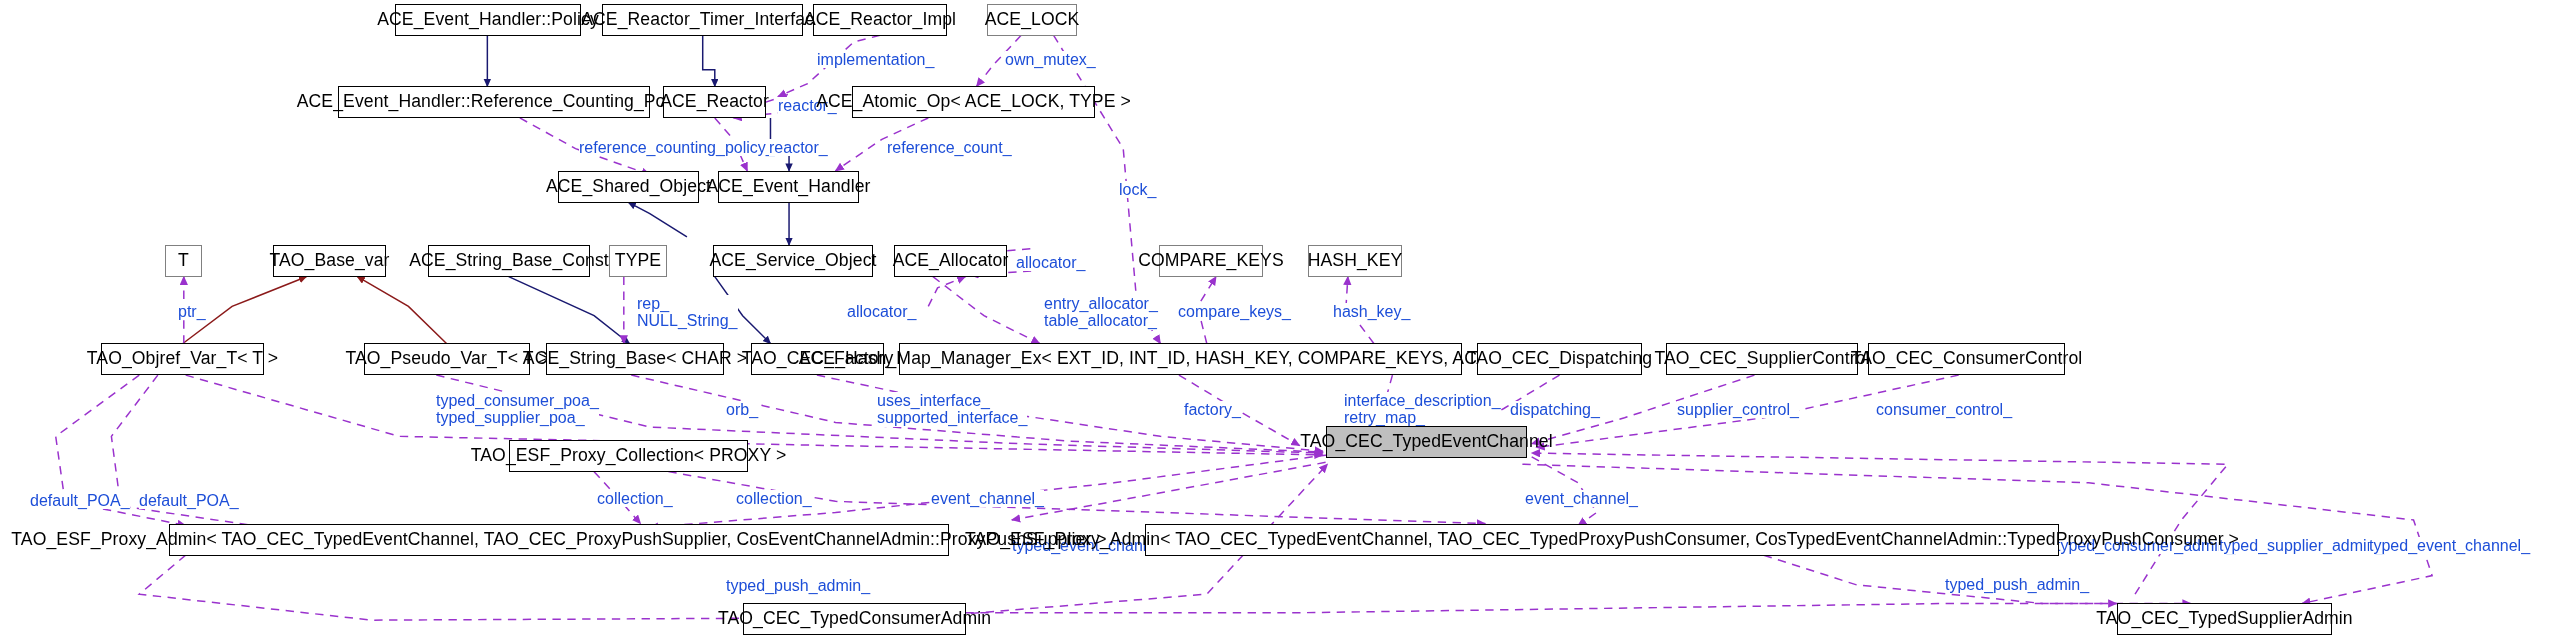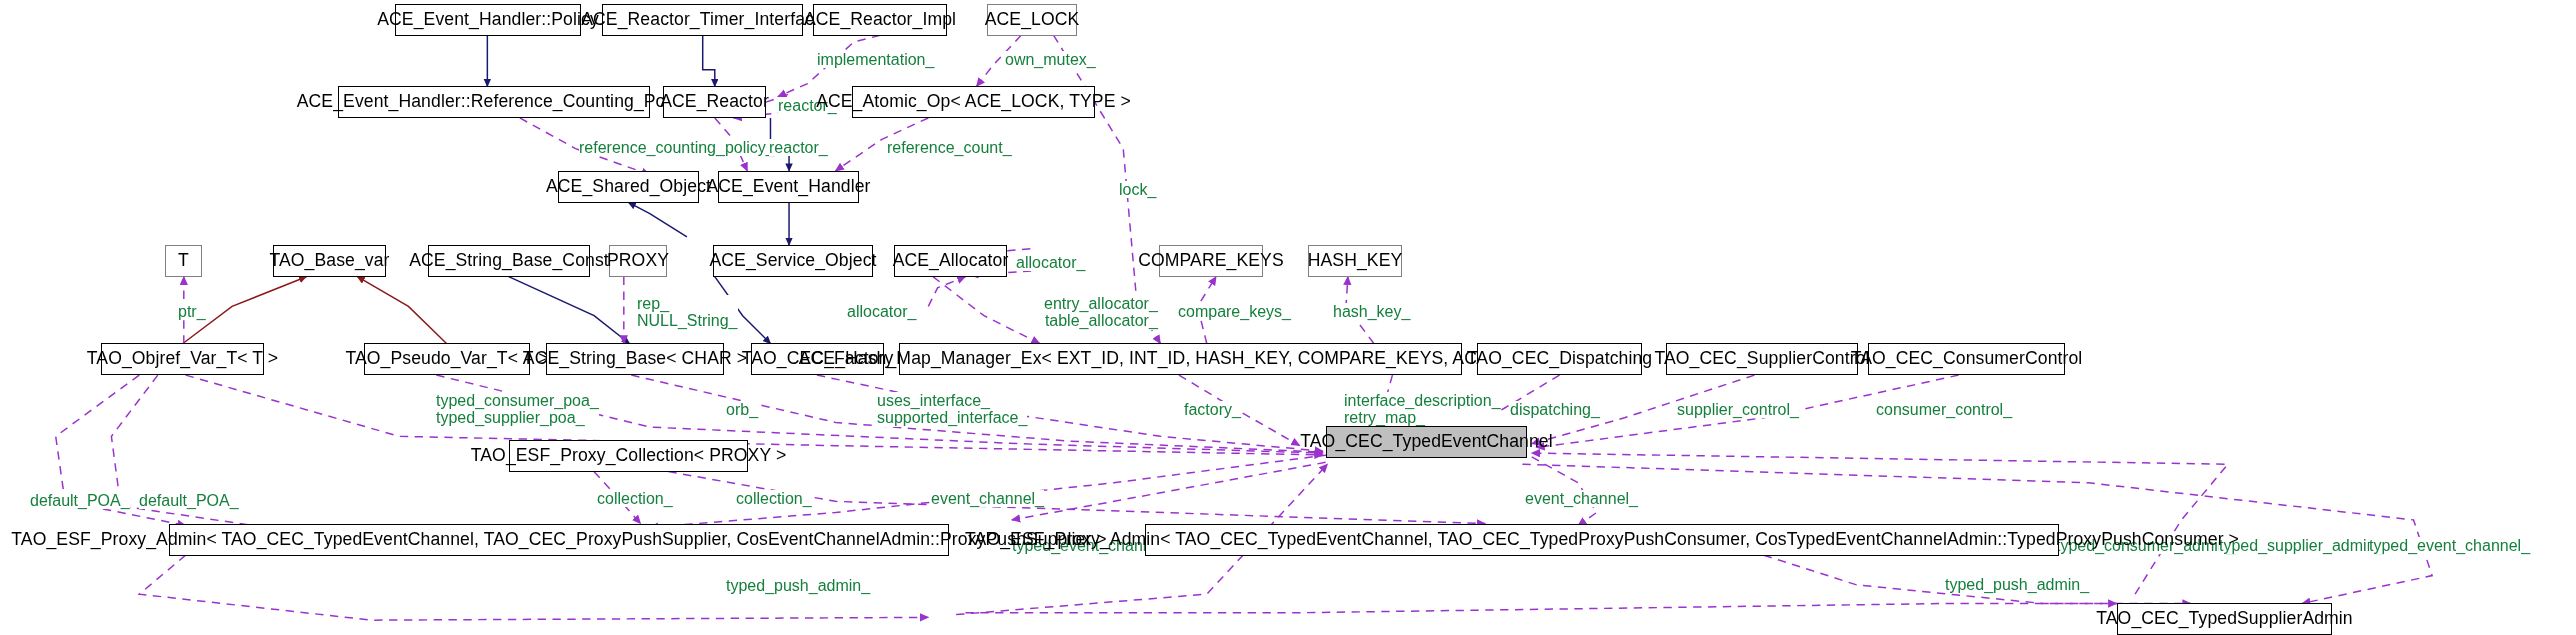--- a/index.html
+++ b/index.html
@@ -36,21 +36,21 @@
     letter-spacing: 0.1px;
     z-index: 5;
   }
   .node.solid   { border: 1.4px solid #000000; }
   .node.faint   { border: 1.4px solid #808080; }
   .node.current { border: 1.4px solid #000000; background: #bfbfbf; }
   .edge-label {
     position: absolute;
     font-size: 16px;
     line-height: 1.08;
-    color: #15803d;
+    color: #1d4ed8;
     white-space: pre;
     background: #ffffff;
     z-index: 4;
   }
 </style>
 </head>
 <body>
 
 <div id="diagram">
 
@@ -127,51 +127,52 @@
     <div class="node solid" style="left: 813px; top: 3.7px; width: 134px; height: 32px;">ACE_Reactor_Impl</div>
     <div class="node faint" style="left: 987px; top: 3.7px; width: 90px; height: 32px;">ACE_LOCK</div>
     <div class="node solid" style="left: 338px; top: 86px; width: 312px; height: 32px;">ACE_Event_Handler::Reference_Counting_Policy</div>
     <div class="node solid" style="left: 663px; top: 86px; width: 103px; height: 32px;">ACE_Reactor</div>
     <div class="node solid" style="left: 852px; top: 86px; width: 243px; height: 32px;">ACE_Atomic_Op&lt; ACE_LOCK, TYPE &gt;</div>
     <div class="node solid" style="left: 558px; top: 171px; width: 141px; height: 32px;">ACE_Shared_Object</div>
     <div class="node solid" style="left: 718px; top: 171px; width: 141px; height: 32px;">ACE_Event_Handler</div>
     <div class="node faint" style="left: 165px; top: 245px; width: 37px; height: 32px;">T</div>
     <div class="node solid" style="left: 273px; top: 245px; width: 113px; height: 32px;">TAO_Base_var</div>
     <div class="node solid" style="left: 428px; top: 245px; width: 162px; height: 32px;">ACE_String_Base_Const</div>
-    <div class="node faint" style="left: 609px; top: 245px; width: 58px; height: 32px;">PROXY</div>
+    <div class="node faint" style="left: 609px; top: 245px; width: 58px; height: 32px;">TYPE</div>
     <div class="node solid" style="left: 713px; top: 245px; width: 160px; height: 32px;">ACE_Service_Object</div>
     <div class="node solid" style="left: 894px; top: 245px; width: 113px; height: 32px;">ACE_Allocator</div>
     <div class="node faint" style="left: 1159px; top: 245px; width: 104px; height: 32px;">COMPARE_KEYS</div>
     <div class="node faint" style="left: 1308px; top: 245px; width: 94px; height: 32px;">HASH_KEY</div>
     <div class="node solid" style="left: 101px; top: 343px; width: 163px; height: 32px;">TAO_Objref_Var_T&lt; T &gt;</div>
     <div class="node solid" style="left: 364px; top: 343px; width: 166px; height: 32px;">TAO_Pseudo_Var_T&lt; T &gt;</div>
     <div class="node solid" style="left: 546px; top: 343px; width: 178px; height: 32px;">ACE_String_Base&lt; CHAR &gt;</div>
     <div class="node solid" style="left: 751px; top: 343px; width: 133px; height: 32px;">TAO_CEC_Factory</div>
     <div class="node solid" style="left: 899px; top: 343px; width: 563px; height: 32px;">ACE_Hash_Map_Manager_Ex&lt; EXT_ID, INT_ID, HASH_KEY, COMPARE_KEYS, ACE_LOCK &gt;</div>
     <div class="node solid" style="left: 1477px; top: 343px; width: 165px; height: 32px;">TAO_CEC_Dispatching</div>
     <div class="node solid" style="left: 1666px; top: 343px; width: 192px; height: 32px;">TAO_CEC_SupplierControl</div>
     <div class="node solid" style="left: 1868px; top: 343px; width: 197px; height: 32px;">TAO_CEC_ConsumerControl</div>
     <div class="node solid" style="left: 509px; top: 440px; width: 239px; height: 32px;">TAO_ESF_Proxy_Collection&lt; PROXY &gt;</div>
     <div class="node current" style="left: 1326px; top: 426px; width: 201px; height: 32px;">TAO_CEC_TypedEventChannel</div>
     <div class="node solid" style="left: 169px; top: 524px; width: 780px; height: 32px;">TAO_ESF_Proxy_Admin&lt; TAO_CEC_TypedEventChannel, TAO_CEC_ProxyPushSupplier, CosEventChannelAdmin::ProxyPushSupplier &gt;</div>
     <div class="node solid" style="left: 1145px; top: 524px; width: 914px; height: 32px;">TAO_ESF_Proxy_Admin&lt; TAO_CEC_TypedEventChannel, TAO_CEC_TypedProxyPushConsumer, CosTypedEventChannelAdmin::TypedProxyPushConsumer &gt;</div>
+    <div class="node solid" style="left: 743px; top: 603px; width: 223px; height: 32px;">TAO_CEC_TypedConsumerAdmin</div>
     <div class="node solid" style="left: 2117px; top: 603px; width: 215px; height: 32px;">TAO_CEC_TypedSupplierAdmin</div>
     <div class="edge-label" style="left: 817px; top: 51px;">implementation_</div>
     <div class="edge-label" style="left: 1005px; top: 51px;">own_mutex_</div>
     <div class="edge-label" style="left: 778px; top: 97px;">reactor_</div>
     <div class="edge-label" style="left: 579px; top: 139px;">reference_counting_policy_</div>
     <div class="edge-label" style="left: 769px; top: 139px;">reactor_</div>
     <div class="edge-label" style="left: 887px; top: 139px;">reference_count_</div>
     <div class="edge-label" style="left: 1119px; top: 181px;">lock_</div>
     <div class="edge-label" style="left: 178px; top: 303px;">ptr_</div>
     <div class="edge-label" style="left: 637px; top: 295px;">rep_
 NULL_String_</div>
     <div class="edge-label" style="left: 847px; top: 303px;">allocator_</div>
     <div class="edge-label" style="left: 1016px; top: 254px;">allocator_</div>
-    <div class="edge-label" style="left: 1044px; top: 295px; text-align: right;">entry_allocator_
+    <div class="edge-label" style="left: 1044px; top: 295px;">entry_allocator_
 table_allocator_</div>
     <div class="edge-label" style="left: 1178px; top: 303px;">compare_keys_</div>
     <div class="edge-label" style="left: 1333px; top: 303px;">hash_key_</div>
     <div class="edge-label" style="left: 436px; top: 392px;">typed_consumer_poa_
 typed_supplier_poa_</div>
     <div class="edge-label" style="left: 726px; top: 401px;">orb_</div>
     <div class="edge-label" style="left: 877px; top: 392px;">uses_interface_
 supported_interface_</div>
     <div class="edge-label" style="left: 1184px; top: 401px;">factory_</div>
     <div class="edge-label" style="left: 1344px; top: 392px;">interface_description_

